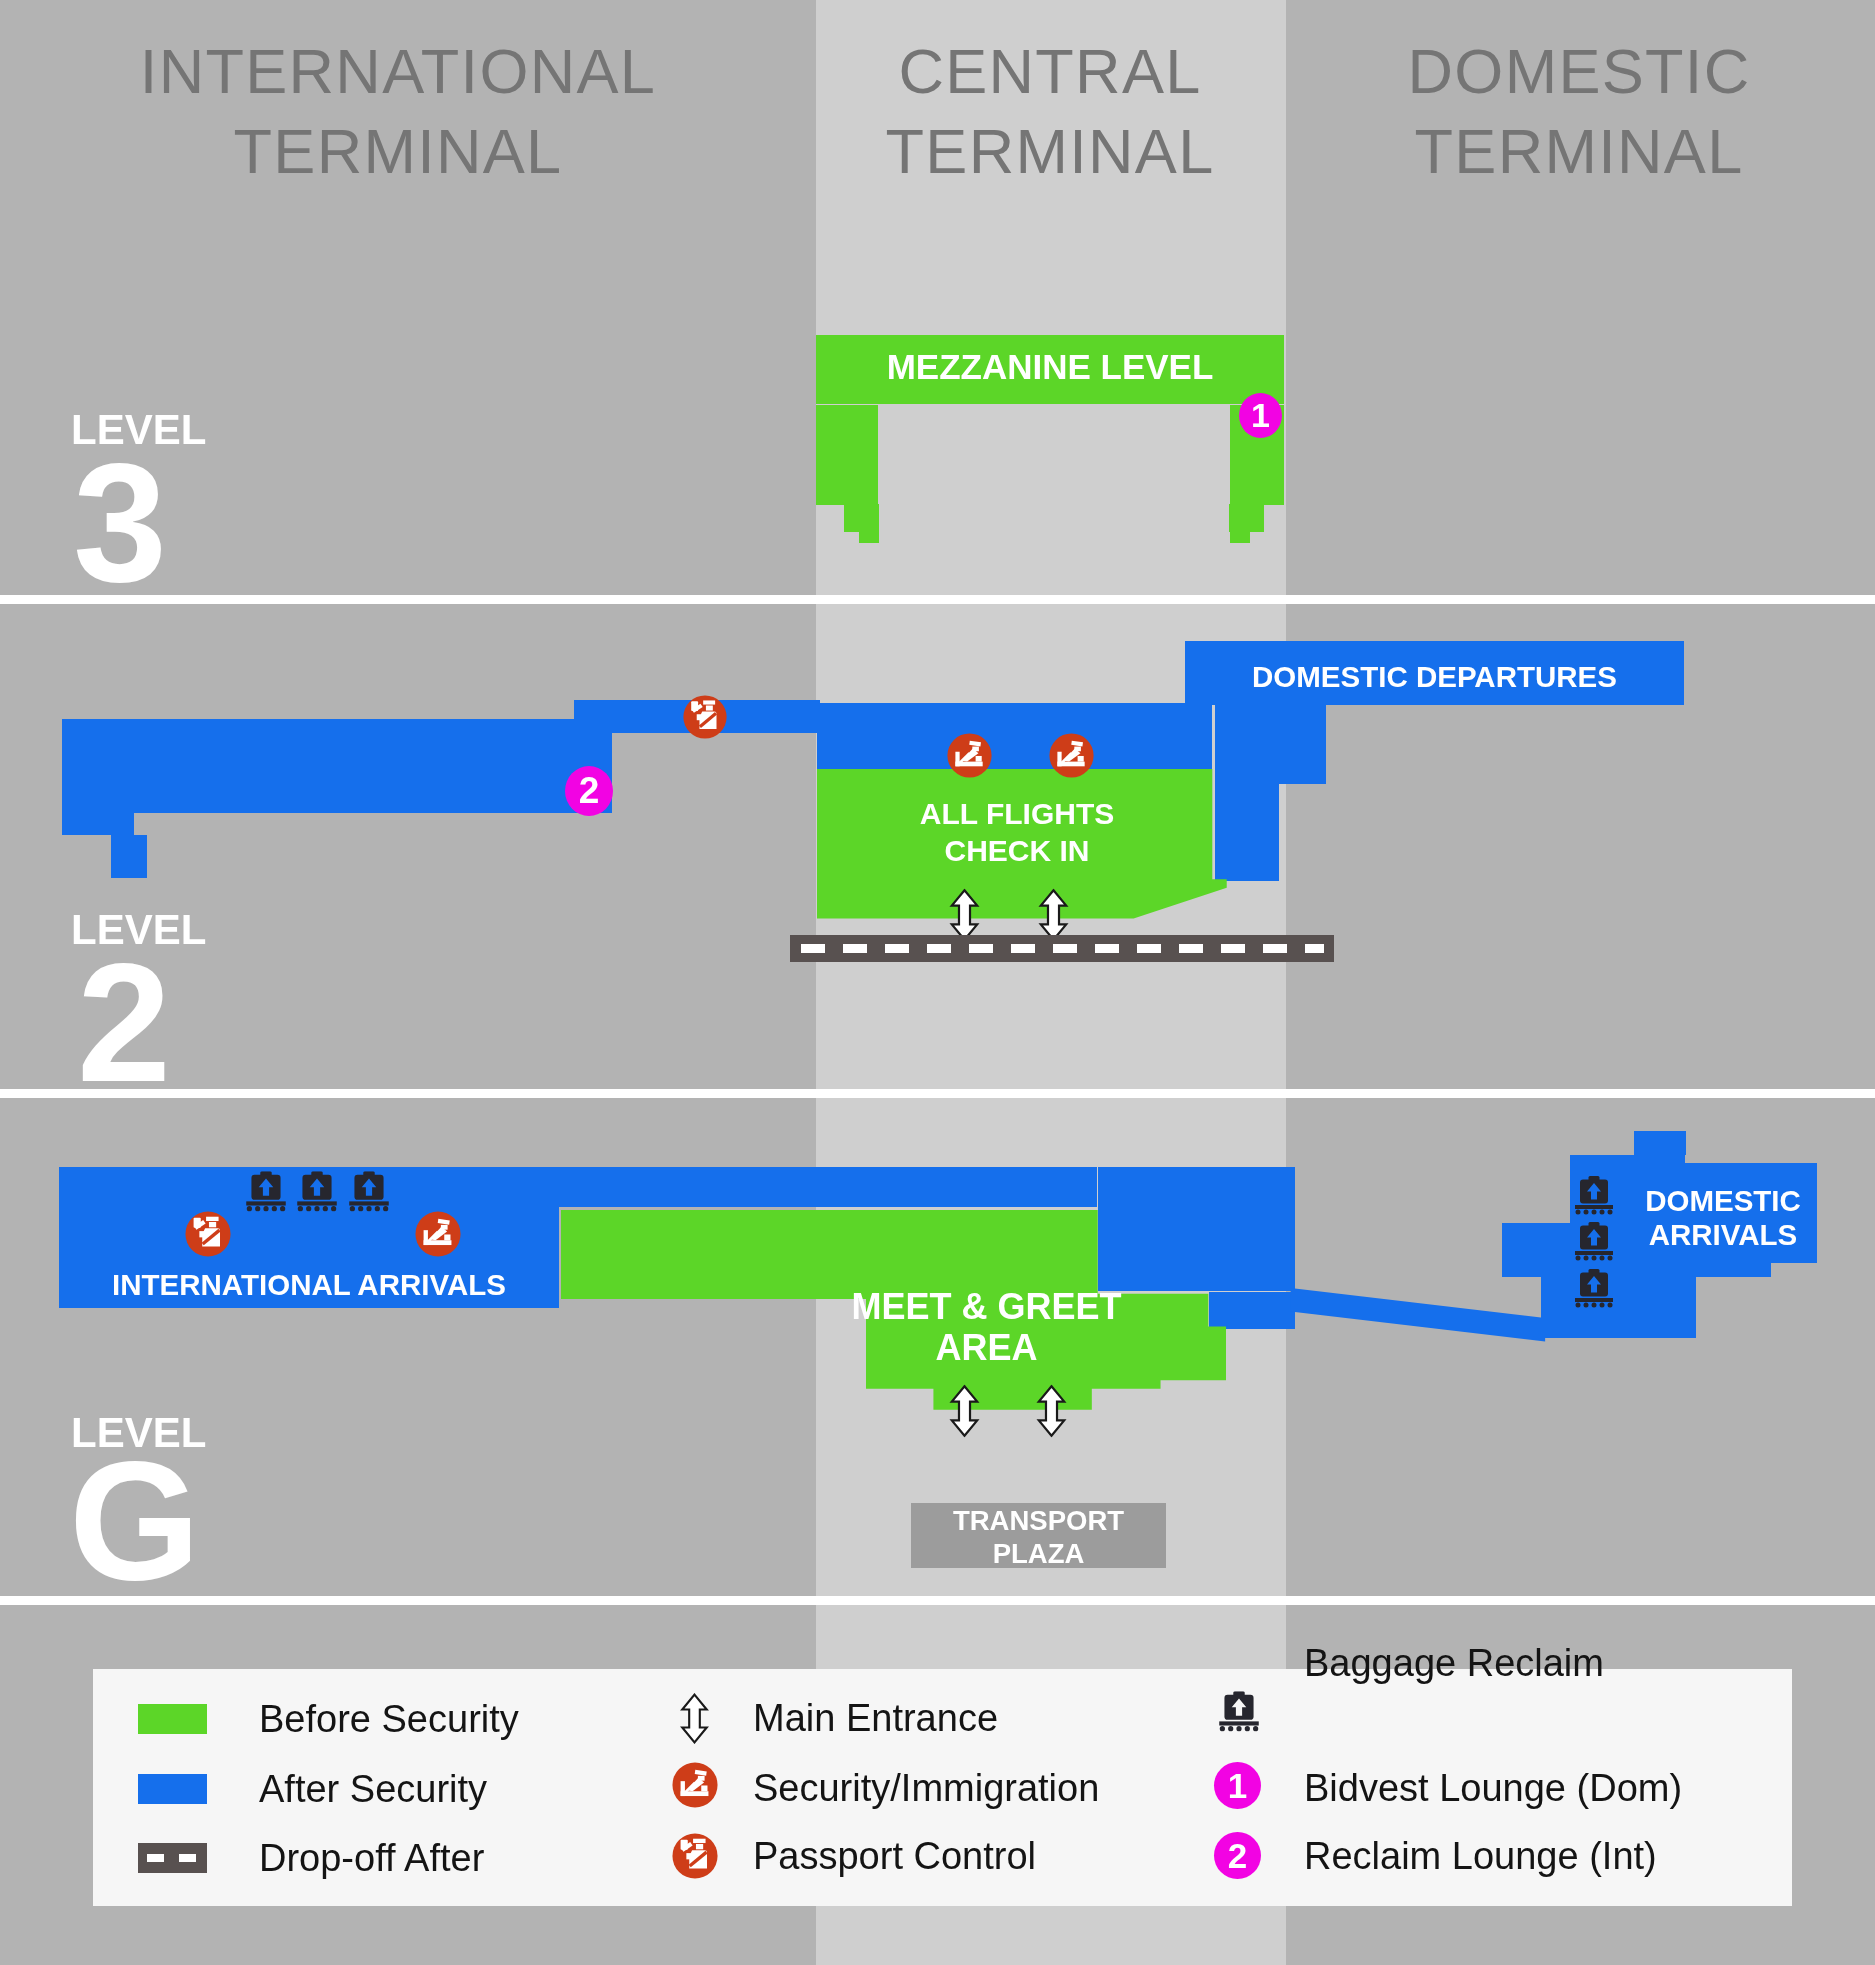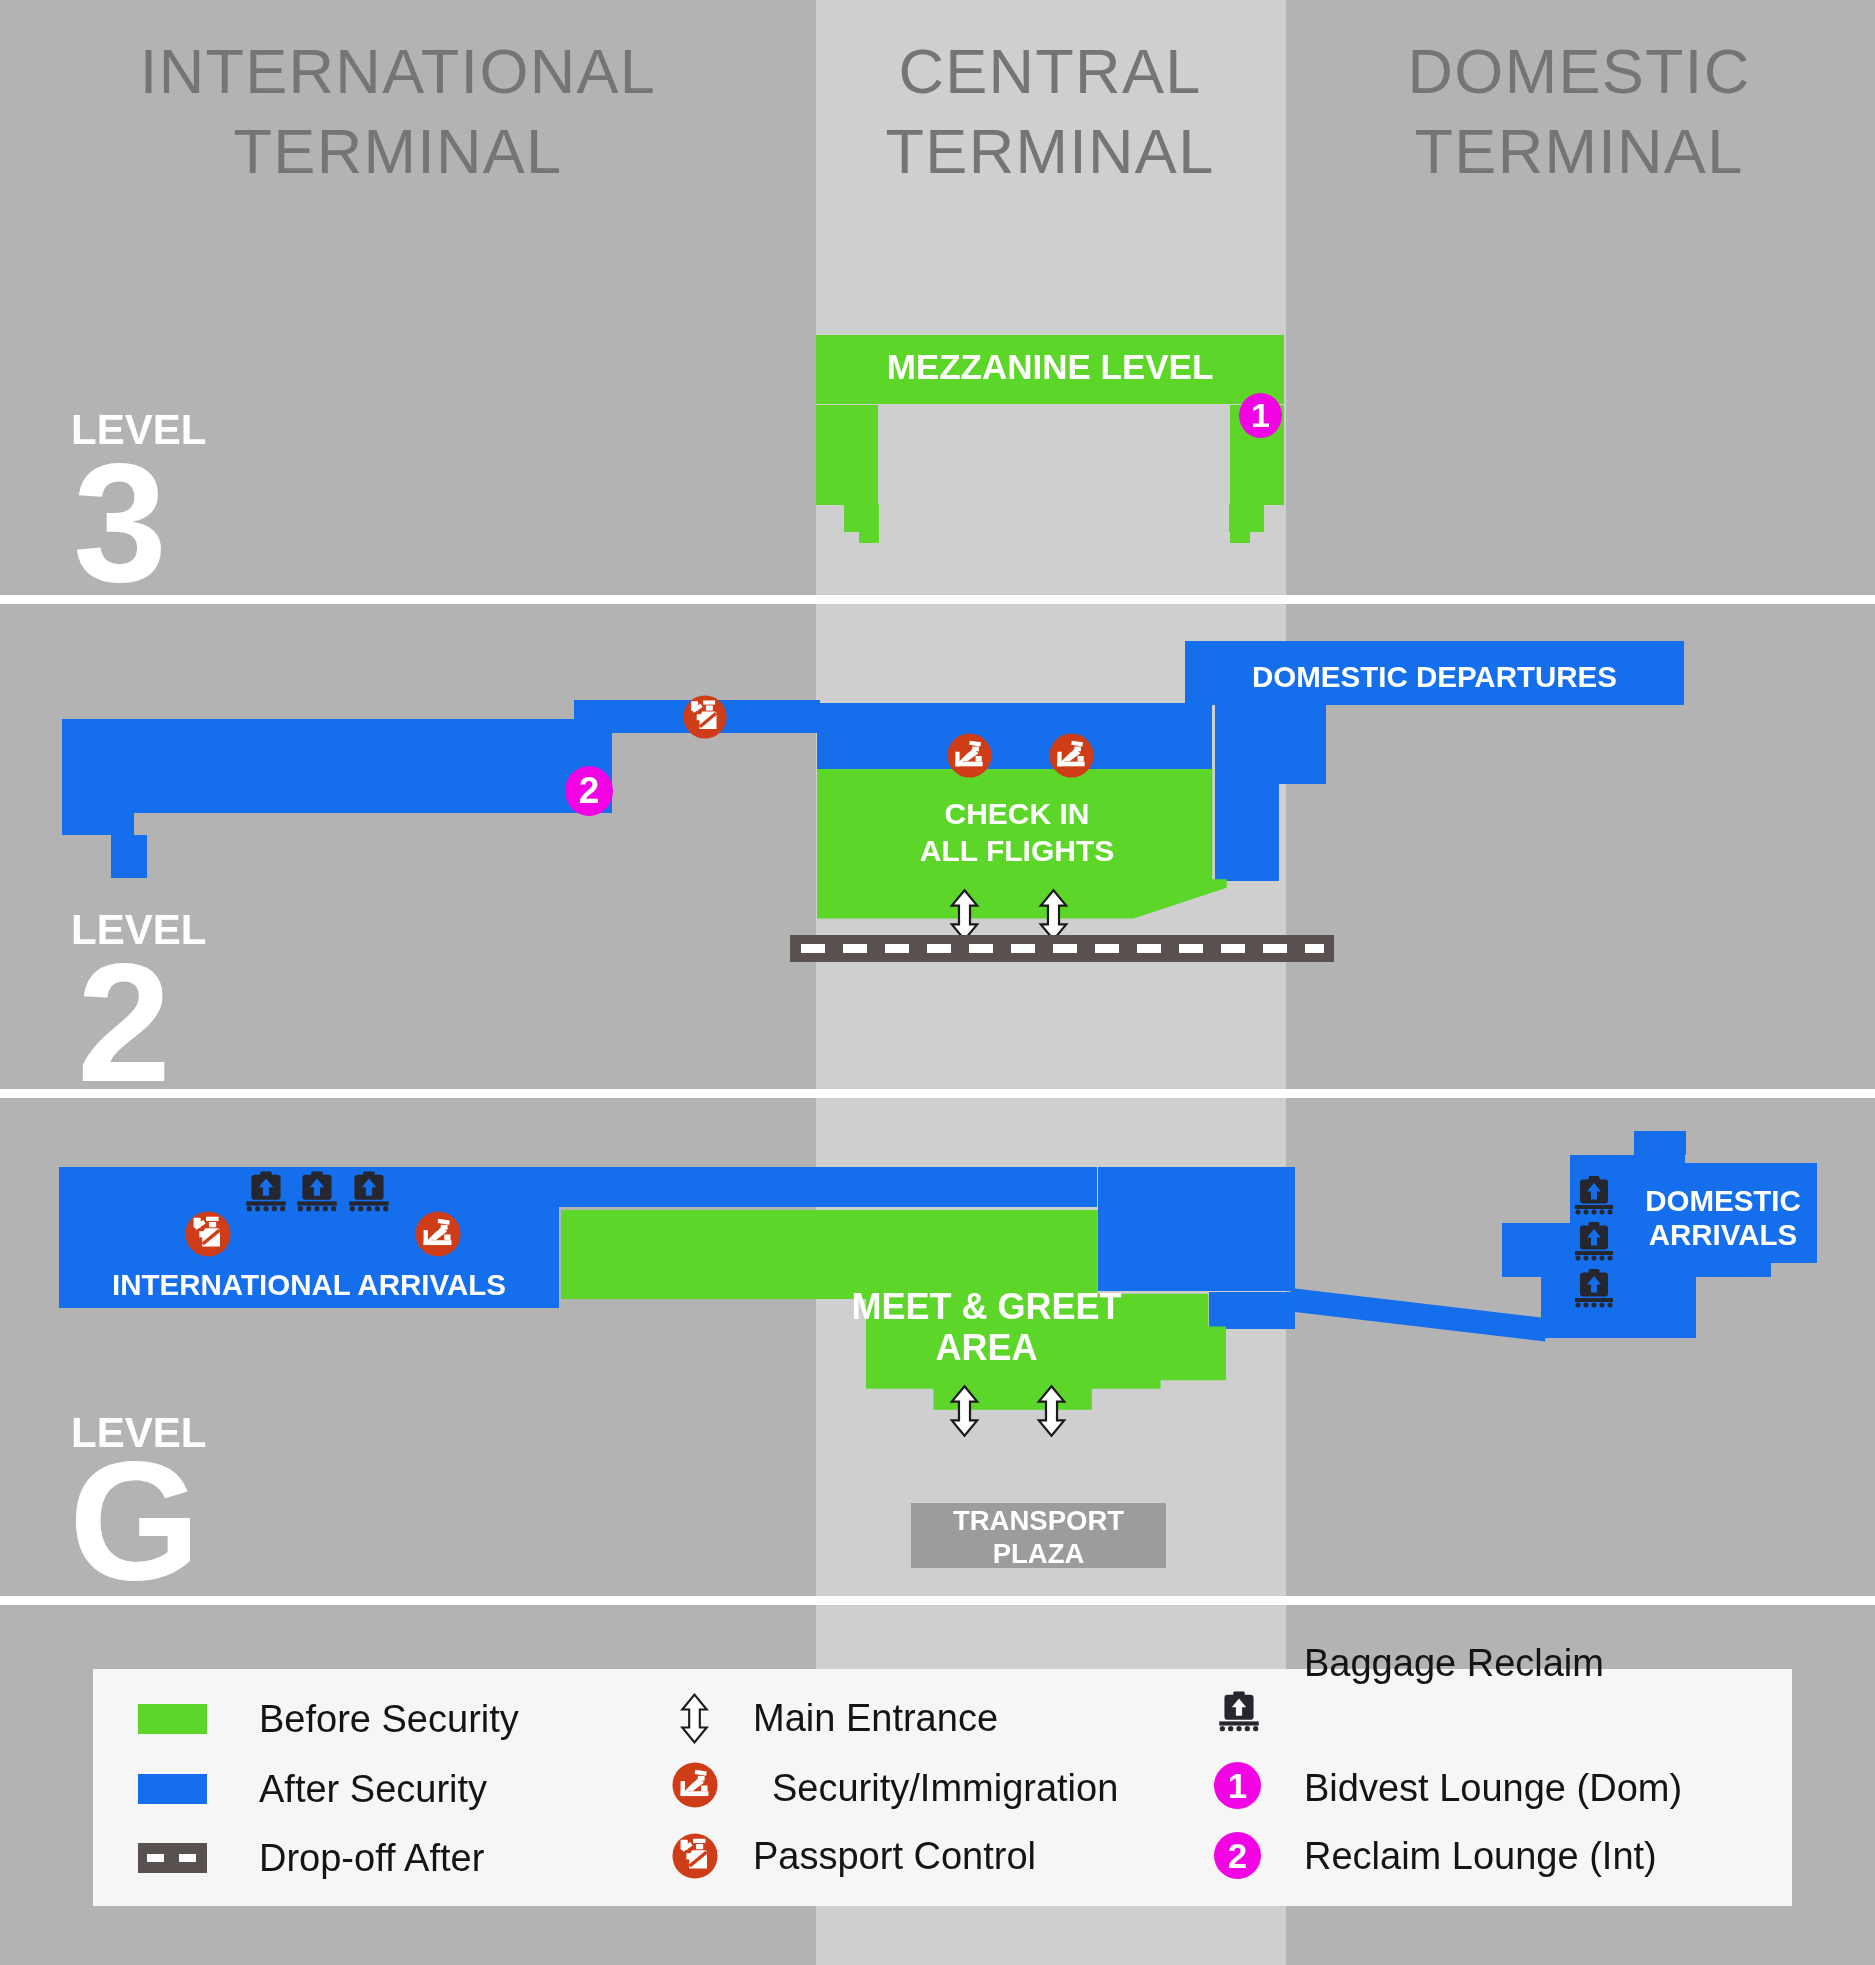--- a/index.html
+++ b/index.html
@@ -130,22 +130,22 @@
   <div class="maplabel" style="left:1185px;top:658px;width:499px;font-size:29.5px;">
     <span>DOMESTIC DEPARTURES</span>
   </div>
   <div class="abs blue" style="left:1215px;top:705px;width:111px;height:79px;"></div>
   <div class="abs blue" style="left:1215px;top:784px;width:64px;height:97px;"></div>
 
   <svg class="icon" style="left:817px;top:769px;" width="413" height="151" viewBox="0 0 630 230">
     <polygon points="0,0 603,0 603,168 625,168 625,181 483,228 0,228" fill="var(--green,#5CD628)"></polygon>
   </svg>
   <div class="maplabel" style="left:817px;top:795px;width:400px;font-size:30px;line-height:37px;">
+    <div>ALL FLIGHTS</div>
     <div>CHECK IN</div>
-    <div>ALL FLIGHTS</div>
   </div>
   <svg class="icon" style="left:946px;top:732px;" width="47" height="47" viewBox="0 0 72 72">
     <use href="#sym-officer-desk"></use>
   </svg>
   <svg class="icon" style="left:1048px;top:732px;" width="47" height="47" viewBox="0 0 72 72">
     <use href="#sym-officer-desk"></use>
   </svg>
 
   <svg class="icon" style="left:949px;top:888px;" width="31" height="54" viewBox="0 0 48 82">
     <use href="#sym-varrow"></use>
@@ -240,21 +240,21 @@
   <div class="legend-label" style="left:259px;top:1839px;">Drop-off After</div>
 
   <svg class="icon" style="left:678px;top:1693px;" width="33" height="51" viewBox="0 0 50 78">
     <use href="#sym-varrow"></use>
   </svg>
   <div class="legend-label" style="left:753px;top:1699px;">Main Entrance</div>
 
   <svg class="icon" style="left:671px;top:1761px;" width="48" height="48" viewBox="0 0 74 74">
     <use href="#sym-officer-desk"></use>
   </svg>
-  <div class="legend-label" style="left:753px;top:1769px;margin-left:19px;">Security/Immigration</div>
+  <div class="legend-label" style="left:753px;top:1769px;">Security/Immigration</div>
 
   <svg class="icon" style="left:671px;top:1832px;" width="48" height="48" viewBox="0 0 74 74">
     <use href="#sym-officer-pass"></use>
   </svg>
   <div class="legend-label" style="left:753px;top:1837px;">Passport Control</div>
 
   <svg class="icon" style="left:1213px;top:1691px;--cut:#F6F6F6;" width="52" height="41" viewBox="0 0 100 78">
     <use href="#sym-bag"></use>
   </svg>
   <div class="legend-label" style="left:1304px;top:1644px;">Baggage Reclaim</div>

